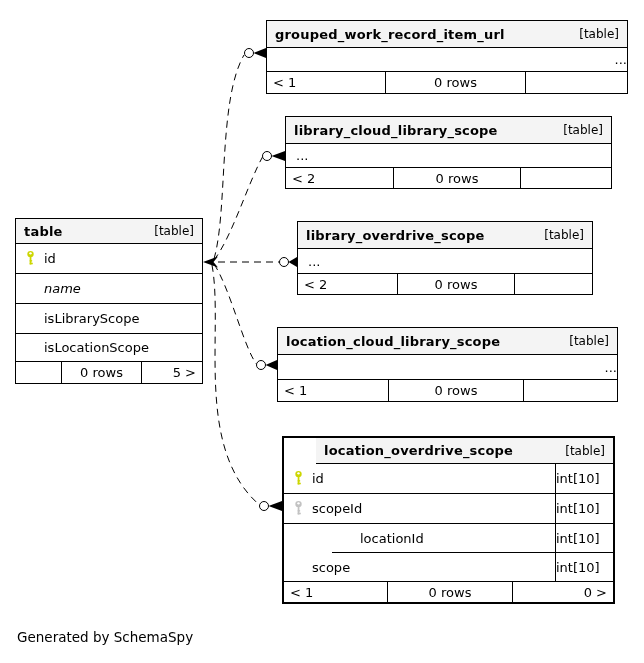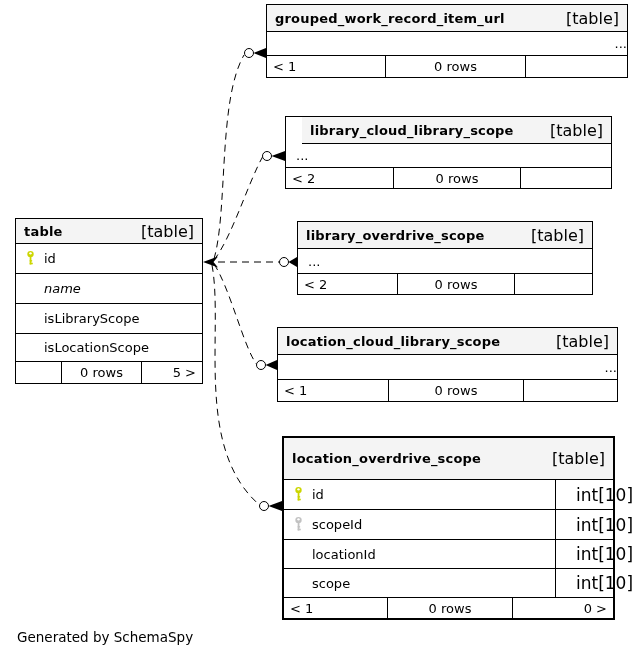--- a/index.html
+++ b/index.html
@@ -12,31 +12,31 @@
     position:absolute;border:1px solid #000;background:#fff;box-sizing:border-box;
     font-size:13px;
   }
   .tbl.emph{border-width:2px;}
   .hdr{
     display:flex;justify-content:space-between;align-items:center;
     background:#f4f4f4;border-bottom:1px solid #000;box-sizing:border-box;
     padding:0 8px;
   }
   .tname{font-weight:bold;font-size:13px;letter-spacing:0.2px;}
-  .badge{font-size:16px;padding-left:12px;}
+  .badge{font-size:12px;padding-left:12px;}
   .row{
     display:flex;align-items:center;border-bottom:1px solid #000;box-sizing:border-box;
   }
   .row:last-of-type{border-bottom:1px solid #000;}
   .keyslot{width:28px;display:flex;justify-content:center;align-items:center;flex:none;}
   .keyslot.narrow{width:10px;}
   .cname{flex:1;white-space:nowrap;overflow:hidden;}
   .ctype{
     width:58px;flex:none;align-self:stretch;display:flex;align-items:center;
-    border-left:1px solid #000;box-sizing:border-box;padding-left:20px;font-size:17px;
+    border-left:1px solid #000;box-sizing:border-box;padding-left:0;font-size:13px;
   }
   .ftr{display:flex;align-items:stretch;box-sizing:border-box;}
   .fcell{display:flex;align-items:center;box-sizing:border-box;white-space:nowrap;}
   .fcell.b{border-right:1px solid #000;}
   .f-left{justify-content:flex-start;padding-left:6px;}
   .f-center{justify-content:center;}
   .f-right{justify-content:flex-end;padding-right:6px;flex:1;}
   .gennote{position:absolute;left:17px;top:629px;font-size:13.5px;}
   svg.key{display:block;}
 </style>
@@ -99,38 +99,38 @@
       <span class="keyslot"></span>
       <span class="cname">isLocationScope</span>
     </div>
     <div class="ftr" style="height:21px;">
       <span class="fcell b f-left" style="width:46px;"></span>
       <span class="fcell b f-center" style="width:80px;">0 rows</span>
       <span class="fcell f-right">5 &gt;</span>
     </div>
   </div>
 
-  <div class="tbl" style="left:266px;top:4px;width:362px;text-align:right;">
+  <div class="tbl" style="left:266px;top:20px;width:362px;text-align:right;">
     <div class="hdr" style="height:27px;">
       <span class="tname">grouped_work_record_item_url</span>
       <span class="badge">[table]</span>
     </div>
     <div class="row" style="height:24px;">
       <span class="keyslot narrow"></span>
       <span class="cname">...</span>
     </div>
     <div class="ftr" style="height:21px;">
       <span class="fcell b f-left" style="width:119px;">&lt; 1</span>
       <span class="fcell b f-center" style="width:140px;">0 rows</span>
       <span class="fcell f-right"></span>
     </div>
   </div>
 
   <div class="tbl" style="left:285px;top:116px;width:327px;">
-    <div class="hdr" style="height:27px;margin-left:16px;">
+    <div class="hdr" style="height:27px;">
       <span class="tname">library_cloud_library_scope</span>
       <span class="badge">[table]</span>
     </div>
     <div class="row" style="height:24px;">
       <span class="keyslot narrow"></span>
       <span class="cname">...</span>
     </div>
     <div class="ftr" style="height:20px;">
       <span class="fcell b f-left" style="width:108px;">&lt; 2</span>
       <span class="fcell b f-center" style="width:127px;">0 rows</span>
@@ -164,21 +164,21 @@
       <span class="cname">...</span>
     </div>
     <div class="ftr" style="height:21px;">
       <span class="fcell b f-left" style="width:111px;">&lt; 1</span>
       <span class="fcell b f-center" style="width:135px;">0 rows</span>
       <span class="fcell f-right"></span>
     </div>
   </div>
 
   <div class="tbl emph" style="left:282px;top:436px;width:333px;">
-    <div class="hdr" style="height:42px;">
+    <div class="hdr" style="height:26px;margin-left:32px;">
       <span class="tname">location_overdrive_scope</span>
       <span class="badge">[table]</span>
     </div>
     <div class="row" style="height:30px;">
       <span class="keyslot">
         <svg class="key" viewBox="0 0 12 18" width="11" height="17" fill="#ccd600">
           <circle cx="6" cy="4.2" r="3.5"></circle>
             <circle cx="6" cy="3.4" r="1.3" fill="#fff"></circle>
           <rect x="5.1" y="7.2" width="1.9" height="8.4"></rect>
             <rect x="5.1" y="13.6" width="3.4" height="1.7"></rect>
@@ -194,21 +194,21 @@
           <circle cx="6" cy="4.2" r="3.5"></circle>
             <circle cx="6" cy="3.4" r="1.3" fill="#fff"></circle>
           <rect x="5.1" y="7.2" width="1.9" height="8.4"></rect>
             <rect x="5.1" y="13.6" width="3.4" height="1.7"></rect>
             <rect x="5.1" y="10.8" width="2.7" height="1.5"></rect>
         </svg>
       </span>
       <span class="cname">scopeId</span>
       <span class="ctype">int[10]</span>
     </div>
-    <div class="row" style="height:29px;">
+    <div class="row" style="height:29px;margin-left:48px;">
       <span class="keyslot"></span>
       <span class="cname">locationId</span>
       <span class="ctype">int[10]</span>
     </div>
     <div class="row" style="height:29px;">
       <span class="keyslot"></span>
       <span class="cname">scope</span>
       <span class="ctype">int[10]</span>
     </div>
     <div class="ftr" style="height:20px;">

